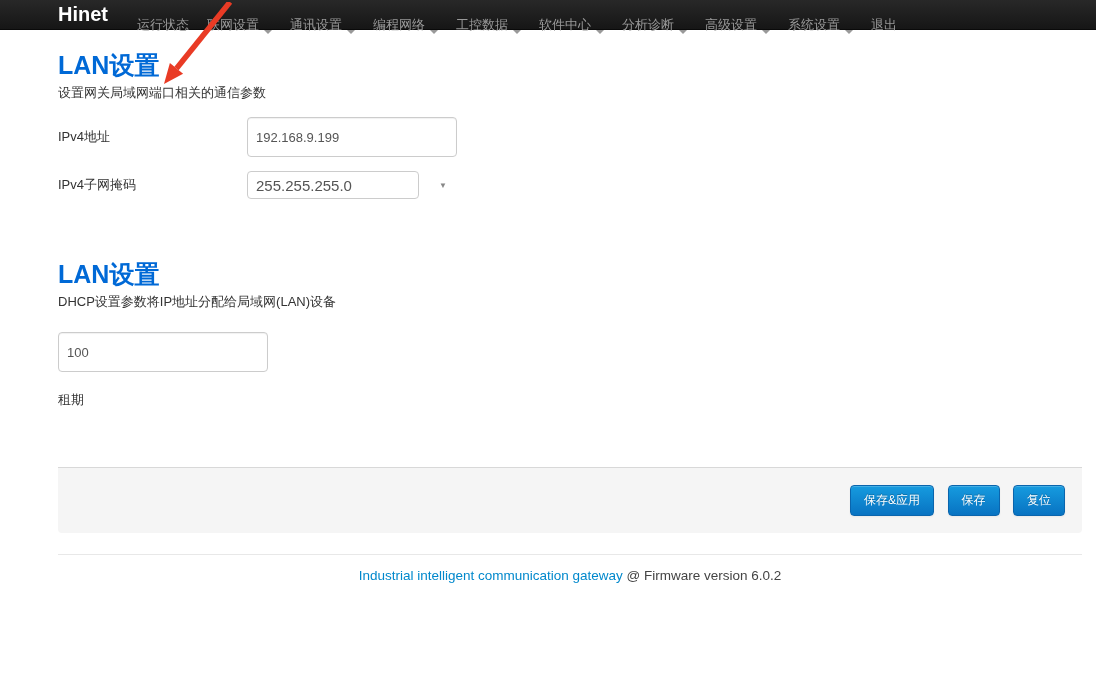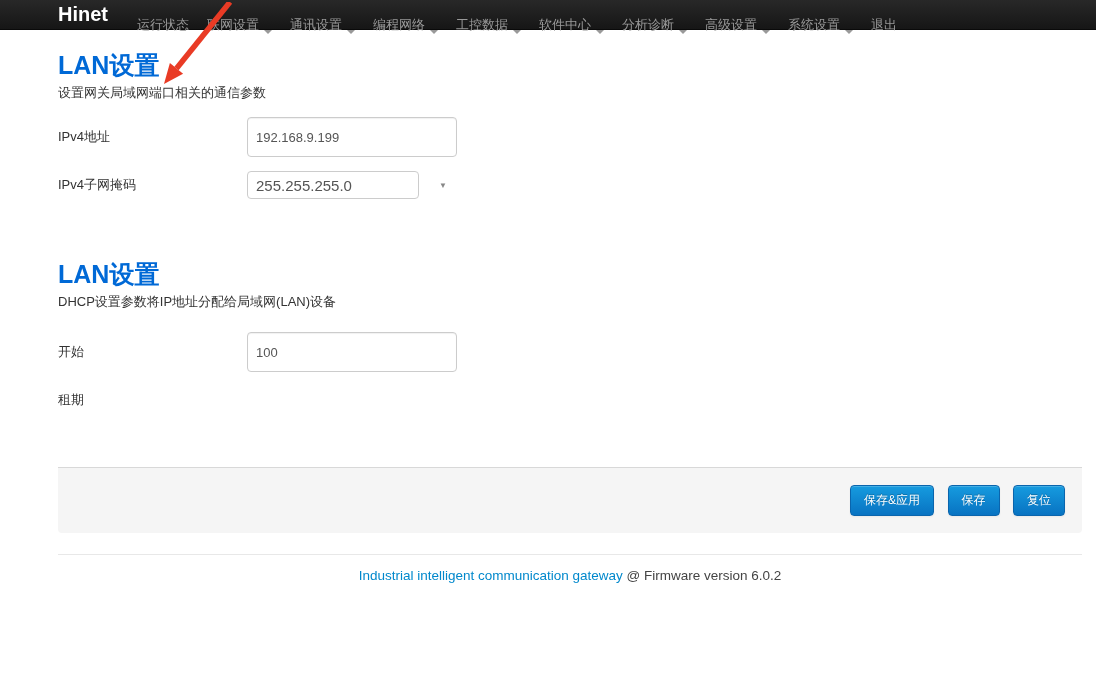--- a/index.html
+++ b/index.html
@@ -186,21 +186,20 @@
         <span class="select-caret">▼</span>
       </span>
     </div>
   </div>
 
   <h2 class="section-title dhcp">LAN设置</h2>
   <p class="section-subtitle">DHCP设置参数将IP地址分配给局域网(LAN)设备</p>
 
   <div class="form-block dhcp">
     <div class="form-row">
-      <label class="form-label">开始</label>
       <input class="text-input" type="text" value="100" style="">
     </div>
     <div class="form-row">
       <label class="form-label">租期</label>
     </div>
   </div>
 
   <div class="action-bar">
     <button class="btn">保存&amp;应用</button>
     <button class="btn">保存</button>

